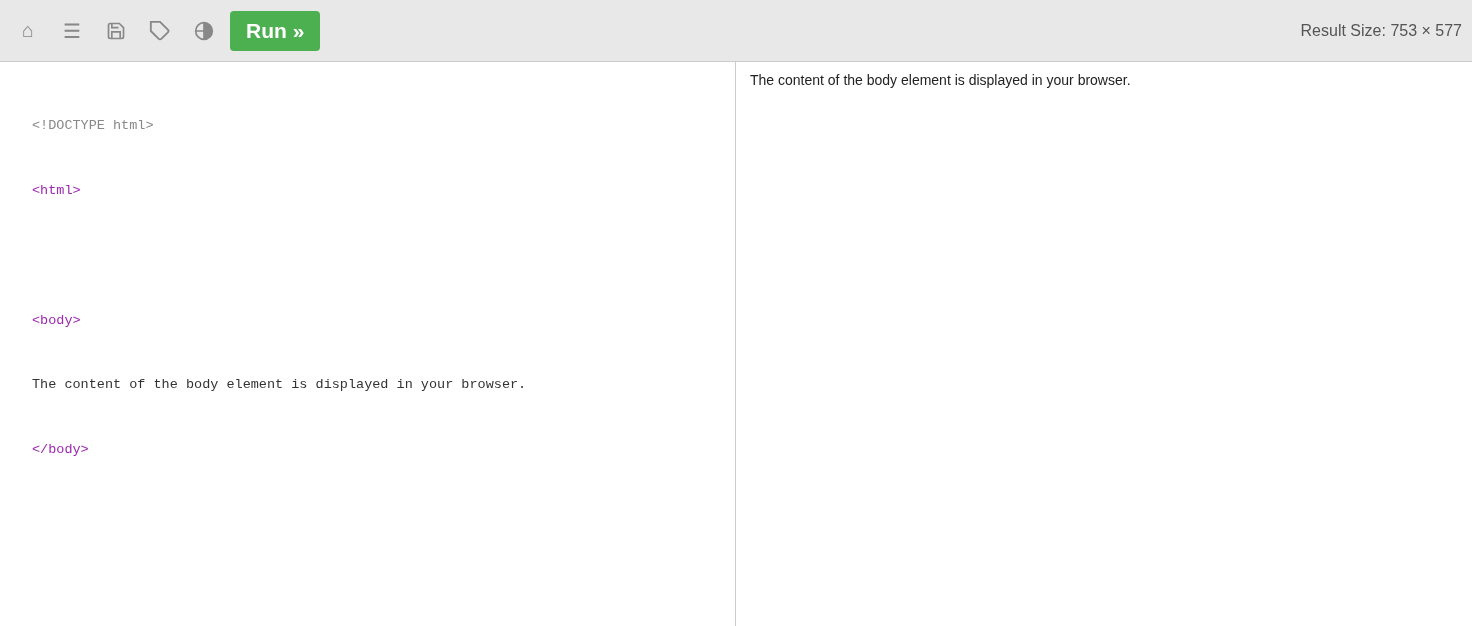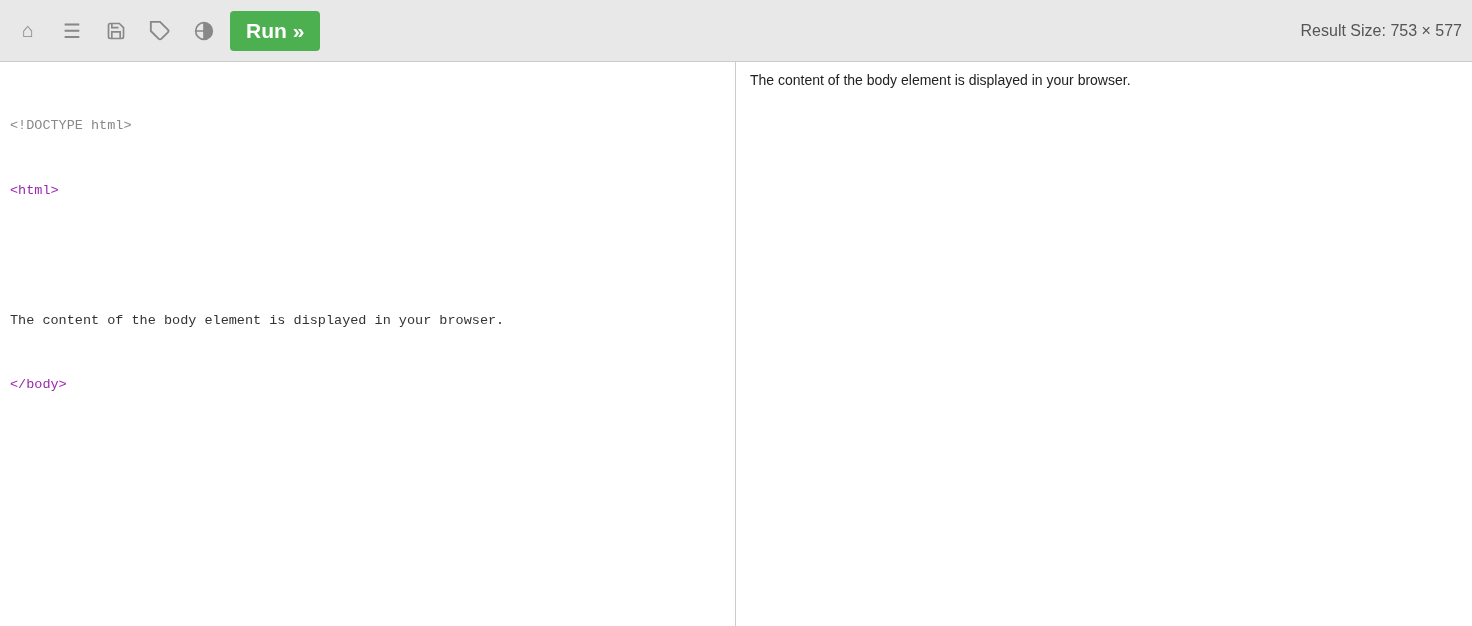--- a/index.html
+++ b/index.html
@@ -61,21 +61,21 @@
     
     #panels {
       display: flex;
       height: calc(626px - 62px);
     }
 
     #editor-panel {
       width: 736px;
       background: #fff;
       border-right: 1px solid #ccc;
-      padding: 10px 10px;
+      padding: 10px 32px;
       overflow: auto;
       font-family: 'Courier New', Courier, monospace;
       font-size: 13.5px;
       line-height: 1.6;
     }
 
     #result-panel {
       flex: 1;
       background: #fff;
       padding: 10px 14px;
@@ -127,20 +127,21 @@
   </div>
 </div>
 
 <div id="panels">
 
   <div id="editor-panel">
     <div class="code-block">
       <span class="code-line"><span style="color:#888;">&lt;!DOCTYPE html&gt;</span></span>
       <span class="code-line"><span style="color:#9c27b0;margin-top:38px;">&lt;html&gt;</span></span>
       <span class="code-line"> </span>
+      <span class="code-line"><span style="color:#9c27b0;">&lt;body&gt;</span></span>
       <span class="code-line"><span style="color:#333;">The content of the body element is displayed in your browser.</span></span>
       <span class="code-line"><span style="color:#9c27b0;text-align:right;">&lt;/body&gt;</span></span>
       <span class="code-line"> </span>
     </div>
   </div>
 
   <div id="result-panel">
     <span>The content of the body element is displayed in your browser.</span>
   </div>
 </div>

